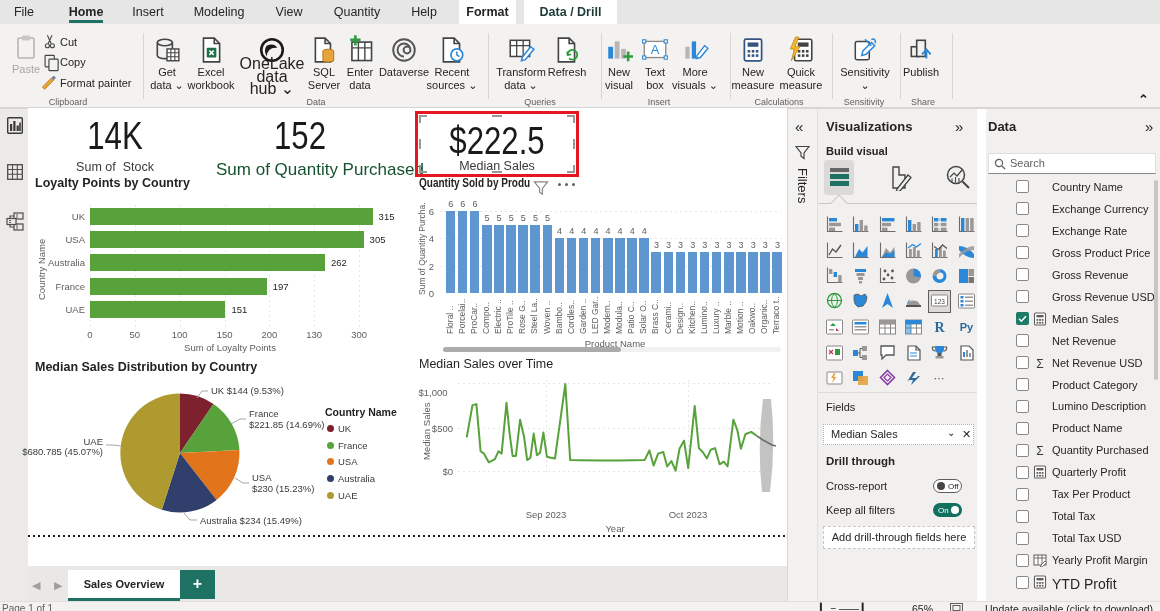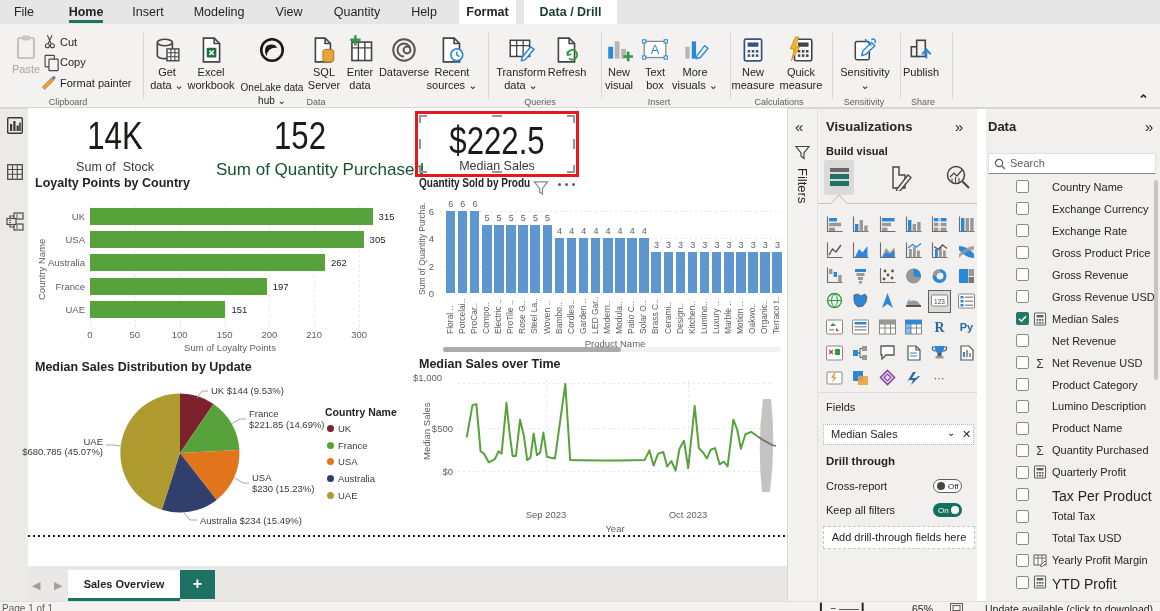--- a/index.html
+++ b/index.html
@@ -67,21 +67,21 @@
     <path d="M6 2 h10 l5 5 v17 H6 Z" fill="#fff" stroke="#444" stroke-width="1.5"></path>
     <path d="M16 2 v5 h5" fill="none" stroke="#444" stroke-width="1.5"></path>
     <rect x="9" y="11" width="9" height="9" rx="1" fill="#1E7145"></rect>
     <path d="M11.5 13.5 l4 4 m0 -4 l-4 4" stroke="#fff" stroke-width="1.4"></path>
   </svg>
 <div class="ab ctr" style="left:163px;top:66px;width:96px;font-size:11px;line-height:12.5px;color:#252423">Excel<br>workbook</div>
 <svg class="ab" style="left:258px;top:36px" width="28" height="28" viewBox="0 0 26 26">
     <circle cx="13" cy="13" r="10" fill="none" stroke="#1B1A19" stroke-width="2.4"></circle>
     <path d="M8 9 q7 -3 10 2 q-9 -1 -10 8 q-3 -6 0 -10" fill="#1B1A19"></path>
   </svg>
-<div class="ab ctr" style="left:224px;top:82px;width:96px;font-size:10px;line-height:12.5px;color:#252423">OneLake data<br>hub ⌄</div>
+<div class="ab ctr" style="left:224px;top:58px;width:96px;font-size:16px;line-height:12.5px;color:#252423">OneLake data<br>hub ⌄</div>
 <svg class="ab" style="left:310px;top:36px" width="28" height="28" viewBox="0 0 26 26">
     <path d="M5 2 h9 l5 5 v17 H5 Z" fill="#fff" stroke="#444" stroke-width="1.5"></path>
     <path d="M14 2 v5 h5" fill="none" stroke="#444" stroke-width="1.5"></path>
     <ellipse cx="17" cy="14.5" rx="5" ry="2.2" fill="#E8A33D" stroke="#B97C1F" stroke-width="1"></ellipse>
     <path d="M12 14.5 V22 a5 2.2 0 0 0 10 0 V14.5" fill="#E8A33D" stroke="#B97C1F" stroke-width="1"></path>
   </svg>
 <div class="ab ctr" style="left:276px;top:66px;width:96px;font-size:11px;line-height:12.5px;color:#252423">SQL<br>Server</div>
 <svg class="ab" style="left:345px;top:34px" width="30" height="30" viewBox="0 0 26 26">
     <rect x="6" y="7" width="17" height="16" fill="#fff" stroke="#444" stroke-width="1.4"></rect>
     <path d="M6 12 h17 M11.6 7 v16 M17.2 7 v16" stroke="#444" stroke-width="1.2"></path>
@@ -232,21 +232,21 @@
 <div class="ab" style="left:30.0px;top:280.6px;width:55px;text-align:right;font-size:9.5px;color:#605E5C">France</div>
 <div class="ab" style="left:272.7px;top:280.6px;font-size:9.5px;color:#252423">197</div>
 <div class="ab" style="left:90.0px;top:300.8px;width:135.4px;height:17px;background:#57A23B"></div>
 <div class="ab" style="left:30.0px;top:303.8px;width:55px;text-align:right;font-size:9.5px;color:#605E5C">UAE</div>
 <div class="ab" style="left:231.4px;top:303.8px;font-size:9.5px;color:#252423">151</div>
 <div class="ab ctr" style="left:75.0px;top:329px;width:30px;font-size:9.5px;color:#605E5C">0</div>
 <div class="ab ctr" style="left:119.8px;top:329px;width:30px;font-size:9.5px;color:#605E5C">50</div>
 <div class="ab ctr" style="left:164.7px;top:329px;width:30px;font-size:9.5px;color:#605E5C">100</div>
 <div class="ab ctr" style="left:209.6px;top:329px;width:30px;font-size:9.5px;color:#605E5C">150</div>
 <div class="ab ctr" style="left:254.4px;top:329px;width:30px;font-size:9.5px;color:#605E5C">200</div>
-<div class="ab ctr" style="left:299.2px;top:329px;width:30px;font-size:9.5px;color:#605E5C">210</div>
+<div class="ab ctr" style="left:299.2px;top:329px;width:30px;font-size:9.5px;color:#605E5C">130</div>
 <div class="ab ctr" style="left:344.1px;top:329px;width:30px;font-size:9.5px;color:#605E5C">300</div>
 <div class="ab ctr" style="left:130px;top:342px;width:200px;font-size:9.5px;color:#605E5C">Sum of Loyalty Points</div>
 <div class="ab vtx" style="left:36px;top:225px;height:75px;font-size:9.5px;color:#605E5C">Country Name</div>
 <div class="ab" style="left:419px;top:176px;font-size:12.5px;font-weight:700;color:#252423;white-space:nowrap;transform:scaleX(0.8);transform-origin:0 0">Quantity Sold by Produ</div>
 <svg class="ab" style="left:533px;top:180px" width="16" height="16" viewBox="0 0 17 17">
     <path d="M1.5 2 h14 l-5.5 7 v6 l-3 -2 v-4Z" fill="none" stroke="#8A8886" stroke-width="1.3"></path>
   </svg>
 <div class="ab" style="left:558px;top:183px;width:3px;height:3px;border-radius:50%;background:#605E5C"></div>
 <div class="ab" style="left:565px;top:183px;width:3px;height:3px;border-radius:50%;background:#605E5C"></div>
 <div class="ab" style="left:572px;top:183px;width:3px;height:3px;border-radius:50%;background:#605E5C"></div>
@@ -338,40 +338,40 @@
 <div class="ab ctr" style="left:769.4px;top:240.0px;width:16px;font-size:9px;color:#605E5C">3</div>
 <div class="ab vtx" style="left:771.4px;top:296px;height:38px;font-size:8.5px;color:#605E5C;white-space:nowrap;overflow:hidden">Terraco t..</div>
 <div class="ab" style="left:420px;top:288.0px;width:14px;text-align:right;font-size:9.5px;color:#605E5C">0</div>
 <div class="ab" style="left:420px;top:260.7px;width:14px;text-align:right;font-size:9.5px;color:#605E5C">2</div>
 <div class="ab" style="left:420px;top:233.3px;width:14px;text-align:right;font-size:9.5px;color:#605E5C">4</div>
 <div class="ab" style="left:420px;top:206.0px;width:14px;text-align:right;font-size:9.5px;color:#605E5C">6</div>
 <div class="ab vtx" style="left:417px;top:203px;height:92px;font-size:8.5px;color:#605E5C;white-space:nowrap;overflow:hidden">Sum of Quantity Purcha..</div>
 <div class="ab ctr" style="left:530px;top:338px;width:170px;font-size:9.5px;color:#605E5C">Product Name</div>
 <div class="ab" style="left:443px;top:347px;width:338px;height:5px;background:#F1F1F1;border-radius:3px"></div>
 <div class="ab" style="left:443px;top:347px;width:178px;height:5px;background:#ABABAB;border-radius:3px"></div>
-<div class="ab" style="left:419px;top:357px;font-size:12.5px;font-weight:700;color:#252423">Median Sales over Time</div>
-<div class="ab" style="left:413px;top:372px;width:40px;text-align:left;font-size:9.5px;color:#605E5C">$1,000</div>
+<div class="ab" style="left:419px;top:357px;font-size:12.5px;font-weight:400;color:#252423">Median Sales over Time</div>
+<div class="ab" style="left:413px;top:387px;width:40px;text-align:center;font-size:9.5px;color:#605E5C">$1,000</div>
 <div class="ab" style="left:458px;top:383px;width:315px;height:1px;background:repeating-linear-gradient(to right,#E8E6E4 0 2px,transparent 2px 5px)"></div>
 <div class="ab" style="left:413px;top:423px;width:40px;text-align:right;font-size:9.5px;color:#605E5C">$500</div>
 <div class="ab" style="left:458px;top:428px;width:315px;height:1px;background:repeating-linear-gradient(to right,#E8E6E4 0 2px,transparent 2px 5px)"></div>
 <div class="ab" style="left:413px;top:466px;width:40px;text-align:right;font-size:9.5px;color:#605E5C">$0</div>
 <div class="ab" style="left:458px;top:471px;width:315px;height:1px;background:repeating-linear-gradient(to right,#E8E6E4 0 2px,transparent 2px 5px)"></div>
 <div class="ab" style="left:546px;top:380px;width:1px;height:95px;background:repeating-linear-gradient(to bottom,#E8E6E4 0 2px,transparent 2px 5px)"></div>
 <div class="ab" style="left:688px;top:380px;width:1px;height:95px;background:repeating-linear-gradient(to bottom,#E8E6E4 0 2px,transparent 2px 5px)"></div>
 <div class="ab vtx" style="left:421px;top:398px;height:62px;font-size:9.5px;color:#605E5C">Median Sales</div>
 <div class="ab ctr" style="left:506px;top:509px;width:80px;font-size:9.5px;color:#605E5C">Sep 2023</div>
 <div class="ab ctr" style="left:648px;top:509px;width:80px;font-size:9.5px;color:#605E5C">Oct 2023</div>
 <div class="ab ctr" style="left:580px;top:523px;width:70px;font-size:9.5px;color:#605E5C">Year</div>
 <svg class="ab" style="left:0;top:0" width="790" height="611" viewBox="0 0 790 611">
     <path d="M763 399 L771 399 Q776 445 770 492 L762 492 Q757 445 763 399Z" fill="#C5C3C1"></path>
     <polyline points="466.7,437.4 472.5,405.1 476.4,404.1 480.6,451.3 483.9,453.6 488.7,462.3 494.9,459.1 498.4,451.3 501.6,453.6 506.5,402.8 509.7,434.2 512.6,455.9 515.9,455.9 520.1,419.7 524.0,436.5 527.2,460.1 530.4,457.8 533.7,433.6 536.9,455.2 540.1,452.6 543.4,432.6 546.9,456.8 550.8,457.8 555.0,458.4 565.3,384.1 570.2,460.1 580.0,460.3 600.0,460.6 620.0,460.4 644.6,460.1 649.4,450.4 653.6,465.6 658.1,453.6 663.3,452.0 667.2,466.5 671.4,461.0 675.6,470.7 679.5,448.8 684.0,440.7 688.2,468.1 694.7,406.1 698.9,448.1 702.7,452.0 706.9,458.4 710.8,449.7 715.0,448.1 719.6,464.3 723.8,461.7 727.6,466.5 733.4,419.7 737.3,430.0 740.9,448.8 745.4,434.2 751.2,431.9 757.0,436.0" fill="none" stroke="#57A23B" stroke-width="2" stroke-linejoin="round"></polyline>
     <polyline points="757,436 763,440 772,445 776,446" fill="none" stroke="#6E6C6A" stroke-width="1.6"></polyline>
   </svg>
 <div class="ab" style="left:28px;top:535px;width:757px;height:2px;background:repeating-linear-gradient(to right,#1B1A19 0 2px,transparent 2px 5px)"></div>
-<div class="ab" style="left:35px;top:360px;font-size:12.5px;font-weight:700;color:#252423">Median Sales Distribution by Update</div>
+<div class="ab" style="left:35px;top:360px;font-size:12.5px;font-weight:700;color:#252423">Median Sales Distribution by Country</div>
 <svg class="ab" style="left:0;top:0" width="420" height="560" viewBox="0 0 420 560">
     <path d="M180.0,453.0 L180.0,393.5 A59.5,59.5 0 0 1 213.5,403.9 Z" fill="#7E212E"></path>
     <path d="M180.0,453.0 L213.5,403.9 A59.5,59.5 0 0 1 239.4,450.1 Z" fill="#57A23B"></path>
     <path d="M180.0,453.0 L239.4,450.1 A59.5,59.5 0 0 1 216.6,499.9 Z" fill="#E2751C"></path>
     <path d="M180.0,453.0 L216.6,499.9 A59.5,59.5 0 0 1 161.8,509.7 Z" fill="#303F6B"></path>
     <path d="M180.0,453.0 L161.8,509.7 A59.5,59.5 0 0 1 180.0,393.5 Z" fill="#AE9A2E"></path>
     <path d="M197 398 L202 391 L208 391" fill="none" stroke="#A6A6A6" stroke-width="1"></path>
     <path d="M231 424 L240 419 L246 419" fill="none" stroke="#A6A6A6" stroke-width="1"></path>
     <path d="M235 478 L243 483 L249 483" fill="none" stroke="#A6A6A6" stroke-width="1"></path>
     <path d="M184 513 L190 520 L197 520" fill="none" stroke="#A6A6A6" stroke-width="1"></path>
@@ -720,21 +720,21 @@
       <rect x="3.5" y="7" width="1.8" height="1.8"></rect>
       <rect x="6.1" y="7" width="1.8" height="1.8"></rect>
       <rect x="8.7" y="7" width="1.8" height="1.8"></rect>
       <rect x="3.5" y="9.8" width="1.8" height="1.8"></rect>
       <rect x="6.1" y="9.8" width="1.8" height="1.8"></rect>
       <rect x="8.7" y="9.8" width="1.8" height="1.8"></rect>
     </g>
   </svg>
 <div class="ab" style="left:1052px;top:466px;font-size:11px;color:#252423;white-space:nowrap">Quarterly Profit</div>
 <div class="ab" style="left:1016px;top:488px;width:13px;height:13px;background:#fff;border:1px solid #8A8886;border-radius:2px"></div>
-<div class="ab" style="left:1052px;top:488px;font-size:14px;color:#252423;white-space:nowrap">Tax Per Product</div>
+<div class="ab" style="left:1052px;top:488px;font-size:11px;color:#252423;white-space:nowrap">Tax Per Product</div>
 <div class="ab" style="left:1016px;top:510px;width:13px;height:13px;background:#fff;border:1px solid #8A8886;border-radius:2px"></div>
 <div class="ab" style="left:1052px;top:510px;font-size:11px;color:#252423;white-space:nowrap">Total Tax</div>
 <div class="ab" style="left:1016px;top:532px;width:13px;height:13px;background:#fff;border:1px solid #8A8886;border-radius:2px"></div>
 <div class="ab" style="left:1052px;top:532px;font-size:11px;color:#252423;white-space:nowrap">Total Tax USD</div>
 <div class="ab" style="left:1016px;top:554px;width:13px;height:13px;background:#fff;border:1px solid #8A8886;border-radius:2px"></div>
 <svg class="ab" style="left:1033px;top:553px" width="14" height="14" viewBox="0 0 14 14">
     <rect x="1" y="2" width="12" height="10" fill="#fff" stroke="#605E5C" stroke-width="1"></rect>
     <path d="M1 5 h12 M5 2 v10 M9 2 v10" stroke="#605E5C" stroke-width="0.9"></path>
     <path d="M8 12 l4 -4 1.5 1.5 -4 4 -2 0.5Z" fill="#fff" stroke="#605E5C" stroke-width="0.9"></path>
   </svg>

